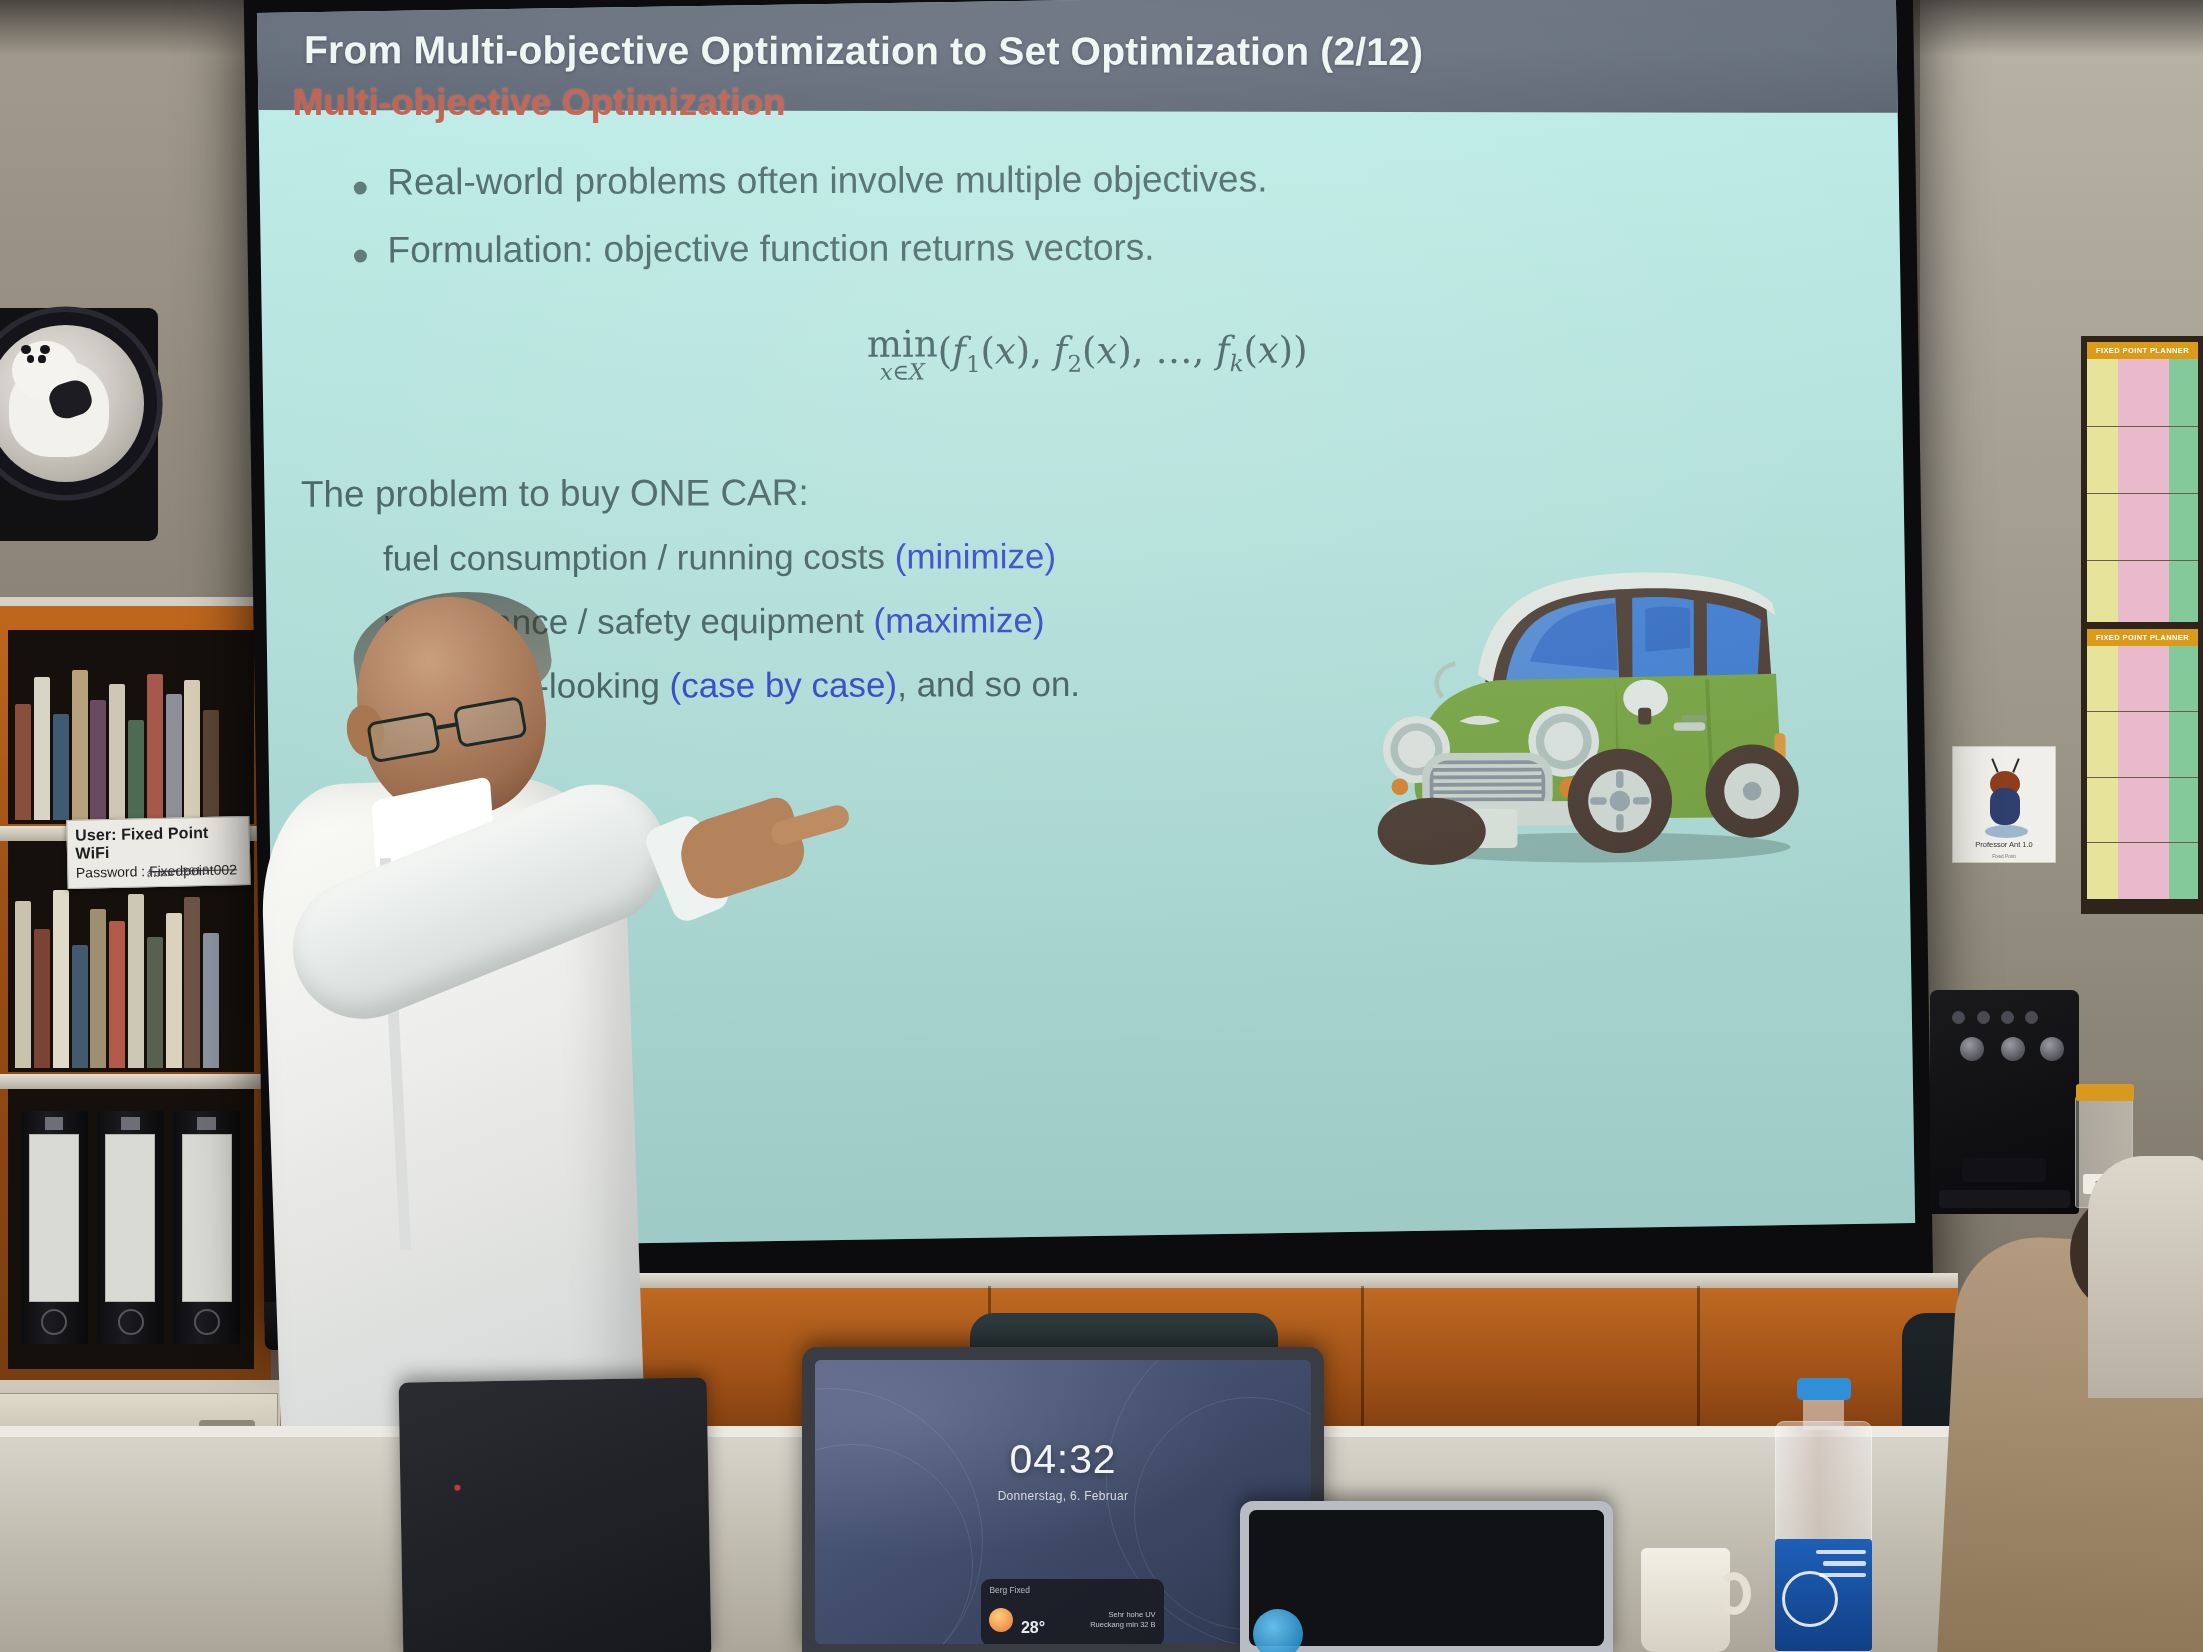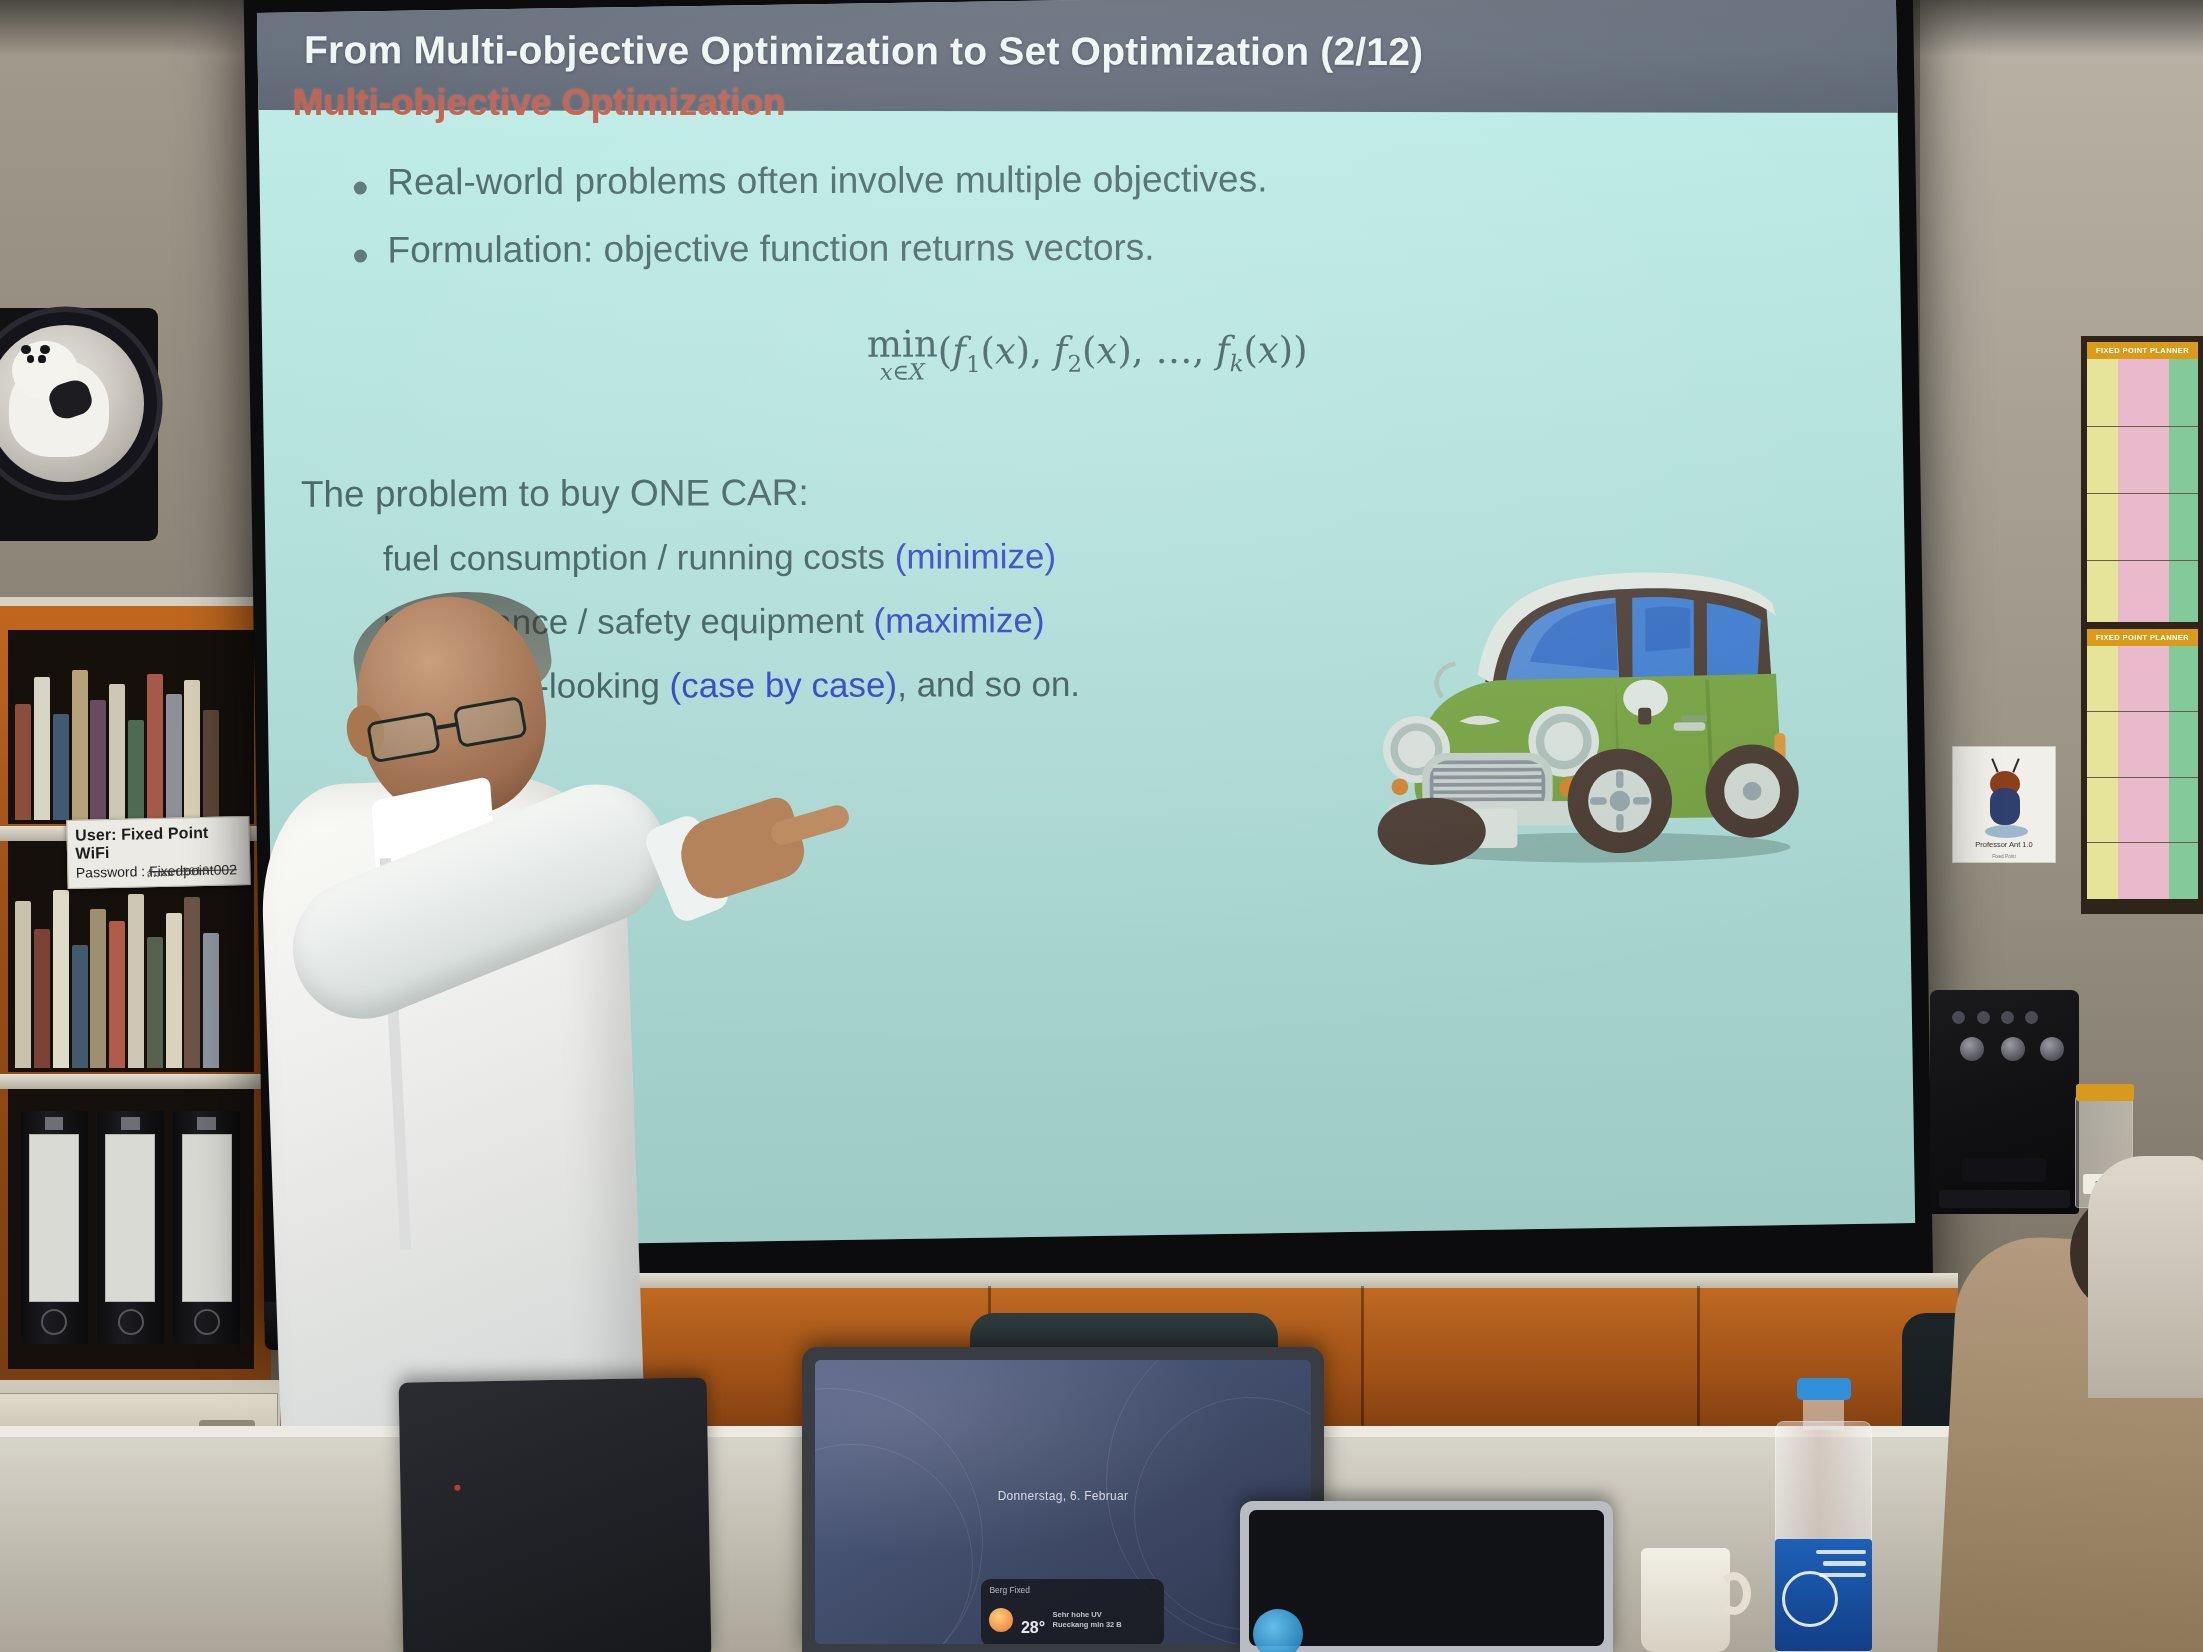--- a/index.html
+++ b/index.html
@@ -309,21 +309,21 @@
   }
   .lock-widget {
     position:absolute; left:166px; bottom:-1.9px; width:183px; height:67px;
     background:rgba(20,20,26,.78); border-radius:9.3px; padding:6.5px 8.4px;
     color:#e9e9ee; font-size:8.4px; line-height:1.35;
   }
   .lock-widget .wtitle { opacity:.75; }
   .lock-widget .wrow { display:flex; align-items:center; gap:7.5px; margin-top:5.6px; }
   .lock-widget .sun { width:24px; height:24px; border-radius:50%; background:radial-gradient(circle at 40% 35%,#ffcf7a,#e8743a); flex:none; }
   .lock-widget .temp { font-size:16px; font-weight:600;margin-top:15px; }
-  .lock-widget .wmeta { font-size:7.5px; opacity:.8; flex:1;font-weight:bold; }
+  .lock-widget .wmeta { font-size:7.5px; opacity:.8; text-align:right; flex:1; }
 
   
   .tablet {
     position:absolute; left:1240px; top:1501px; width:373px; height:154px;
     background:#b9bcc2; border-radius:13px 13px 0 0; padding:9.3px;
     box-shadow:0 -5.6px 18.6px rgba(0,0,0,.4);
   }
   .tablet .tscreen { position:absolute; inset:9.3px; background:#111216; border-radius:7.5px; }
   .tablet .ticon { position:absolute; left:13px; bottom:-3.7px; width:50px; height:50px; border-radius:50%; background:radial-gradient(circle at 40% 35%,#6fd0ff,#1277b7); opacity:.9; }
 
@@ -740,20 +740,21 @@
     <div class="dot"></div>
   </div>
 
   <div class="laptop">
     <div class="lid">
       <div class="lockscreen">
         <div class="swirl" style="left:-140px; top:28px; width:308px; height:308px;"></div>
         <div class="swirl" style="left:-84px; top:84px; width:242px; height:242px;"></div>
         <div class="swirl" style="right:-131px; top:-47px; width:336px; height:336px;"></div>
         <div class="swirl" style="right:-56px; top:37px; width:233px; height:233px;"></div>
+        <div class="lock-clock">04:32</div>
         <div class="lock-date">Donnerstag, 6. Februar</div>
         <div class="lock-widget">
           <div class="wtitle">Berg Fixed</div>
           <div class="wrow">
             <div class="sun"></div>
             <div class="temp">28°</div>
             <div class="wmeta">
               <div>Sehr hohe UV</div>
               <div>Rueckang min 32 B</div>
             </div>

